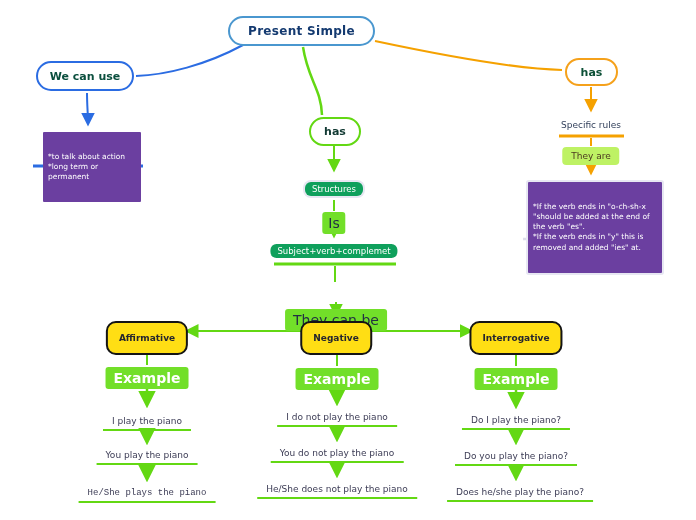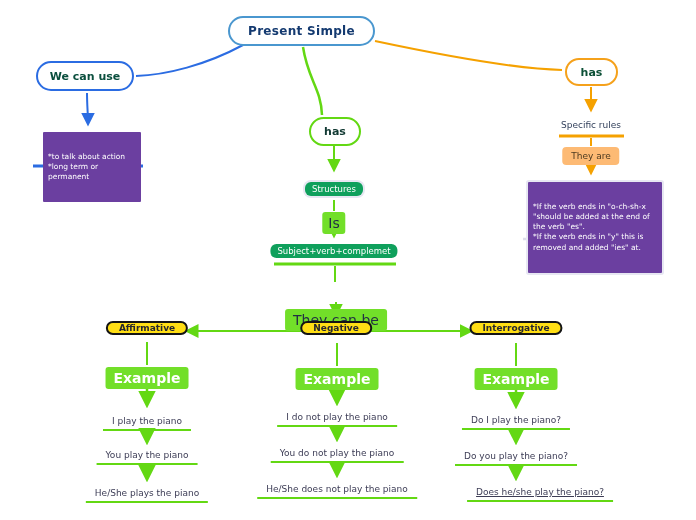--- a/index.html
+++ b/index.html
@@ -27,21 +27,21 @@
     background:#0fa05c;color:#ffffff;font-size:8.5px;padding:2px 7px;border-radius:6px;
     white-space:nowrap;
   }
   .brightgreen{
     background:#72df29;border-radius:3px;font-size:14px;white-space:nowrap;padding:3px 8px;
   }
   .bg-dark{color:#233043;}
   .bg-white{color:#ffffff;font-weight:bold;}
   .yellow{
     background:#ffde14;border:2px solid #141414;border-radius:10px;font-size:9px;font-weight:600;
-    color:#26262e;white-space:nowrap;padding:0 11px;
+    color:#26262e;white-space:nowrap;padding:10px 11px;
   }
   .example-item{
     font-size:9px;color:#3c3c55;white-space:nowrap;padding:0 9px 3px 9px;
     border-bottom:2.5px solid #63d813;text-align:center;
   }
   .plainlabel{font-size:9px;color:#33415c;white-space:nowrap;}
 </style>
 </head>
 <body>
 
@@ -100,43 +100,43 @@
   </svg>
 
   <div class="abs pill pill-root" style="left:228px;top:16px;">Present Simple</div>
 
   <div class="abs pill pill-blue" style="left:36px;top:61px;">We can use</div>
   <div class="abs note" style="left:43px;top:132px;width:88px;">*to talk about action
 *long term or permanent</div>
 
   <div class="abs pill pill-orange" style="left:565px;top:58px;">has</div>
   <div class="abs ctr plainlabel" style="left:591px;top:120px;">Specific rules</div>
-  <div class="abs ctr" style="left:591px;top:147px;background:#fdba74;border-radius:4px;padding:4px 9px;font-size:9px;color:#4c3a20;white-space:nowrap;">They are</div>
+  <div class="abs ctr" style="left:591px;top:147px;background:#bef264;border-radius:4px;padding:4px 9px;font-size:9px;color:#4c3a20;white-space:nowrap;">They are</div>
   <div class="abs note halo" style="left:528px;top:182px;width:124px;">*If the verb ends in "o-ch-sh-x "should be added at the end of the verb "es".
 *If the verb ends in "y" this is removed and added "ies" at.</div>
 
   <div class="abs pill pill-green" style="left:309px;top:117px;">has</div>
   <div class="abs ctr darkgreen halo" style="left:334px;top:182px;">Structures</div>
   <div class="abs ctr brightgreen bg-dark" style="left:334px;top:212px;padding:3px 6px;">Is</div>
   <div class="abs ctr darkgreen" style="left:334px;top:244px;">Subject+verb+complemet</div>
   <div class="abs ctr brightgreen bg-dark" style="left:336px;top:281px;margin-top:28px;">They can be</div>
 
   <div class="abs ctr yellow" style="left:147px;top:321px;">Affirmative</div>
   <div class="abs ctr yellow" style="left:336px;top:321px;">Negative</div>
   <div class="abs ctr yellow" style="left:516px;top:321px;">Interrogative</div>
 
   <div class="abs ctr brightgreen bg-white" style="left:147px;top:367px;">Example</div>
   <div class="abs ctr brightgreen bg-white" style="left:337px;top:368px;">Example</div>
   <div class="abs ctr brightgreen bg-white" style="left:516px;top:368px;">Example</div>
 
   <div class="abs ctr example-item" style="left:147px;top:416px;">I play the piano</div>
   <div class="abs ctr example-item" style="left:147px;top:450px;">You play the piano</div>
-  <div class="abs ctr example-item" style="left:147px;top:488px;">He/She plays the piano</div>
+  <div class="abs ctr example-item" style="left:147px;top:488px;font-family:Liberation Mono, monospace;">He/She plays the piano</div>
 
   <div class="abs ctr example-item" style="left:337px;top:412px;">I do not play the piano</div>
   <div class="abs ctr example-item" style="left:337px;top:448px;">You do not play the piano</div>
   <div class="abs ctr example-item" style="left:337px;top:484px;">He/She does not play the piano</div>
 
   <div class="abs ctr example-item" style="left:516px;top:415px;">Do I play the piano?</div>
   <div class="abs ctr example-item" style="left:516px;top:451px;">Do you play the piano?</div>
-  <div class="abs ctr example-item" style="left:540px;top:487px;text-decoration:underline;">Does he/she play the piano?</div>
+  <div class="abs ctr example-item" style="left:520px;top:487px;">Does he/she play the piano?</div>
 
 </div>
 
 </body></html>

